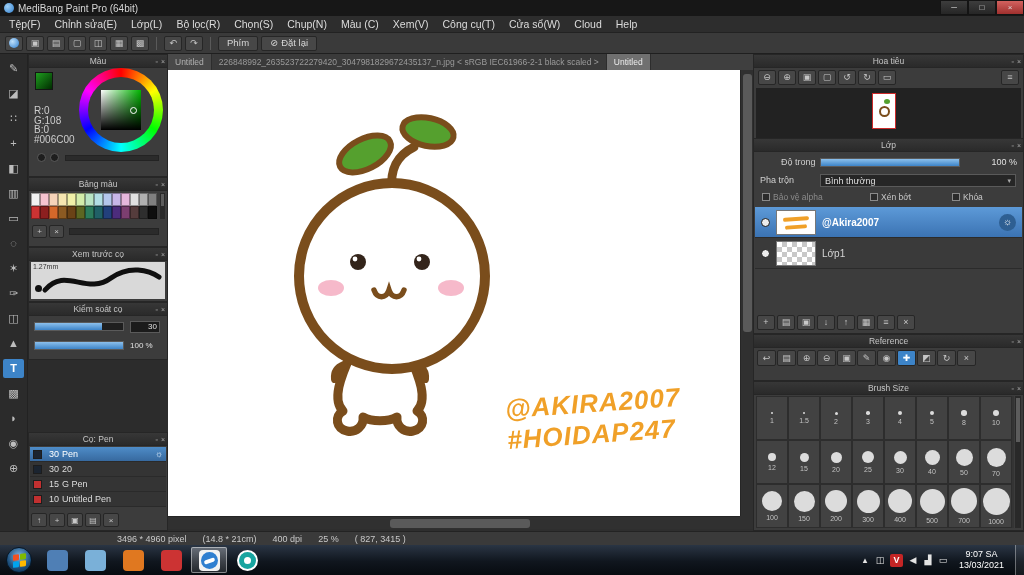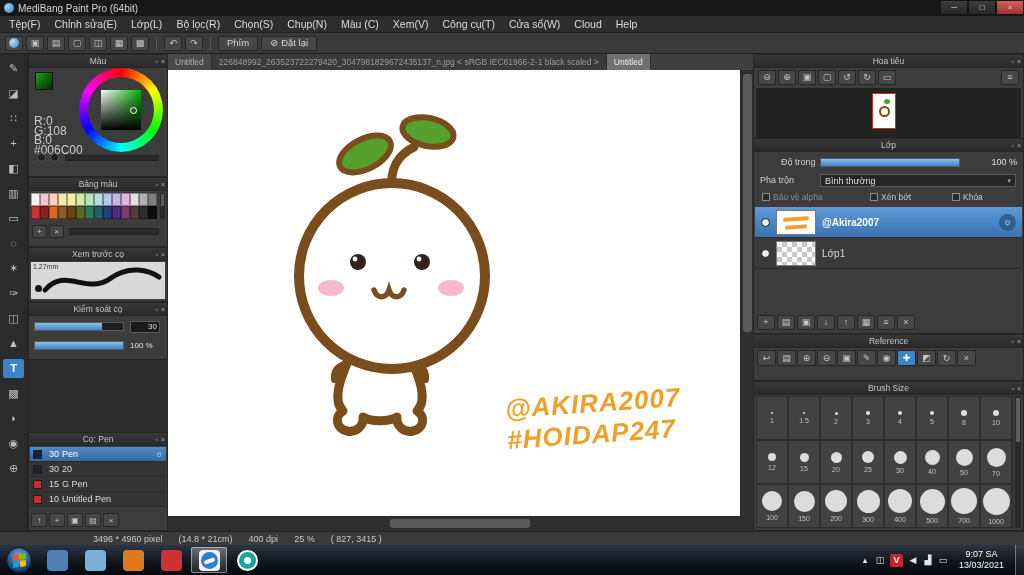--- a/index.html
+++ b/index.html
@@ -50,21 +50,21 @@
   
   #p-mau{top:0;height:123px;}
   .fg-swatch{position:absolute;left:6px;top:17px;width:18px;height:18px;border:1px solid #141414;
     background:linear-gradient(135deg,#1f9c1f,#002c00);}
   .wheel{position:absolute;left:50px;top:13px;width:84px;height:84px;border-radius:50%;
     background:conic-gradient(#ff0000,#ffff00 60deg,#00ff00 120deg,#00ffff 180deg,#0000ff 240deg,#ff00ff 300deg,#ff0000 360deg);}
   .wheel-inner{position:absolute;inset:9px;border-radius:50%;background:#3c3c3c;}
   .sv{position:absolute;left:22px;top:22px;width:40px;height:40px;background-color:#00b400;
     background-image:linear-gradient(to top,#000,rgba(0,0,0,0)),linear-gradient(to right,#fff,rgba(255,255,255,0));}
   .sv-marker{position:absolute;right:4px;top:17px;width:7px;height:7px;border:1.5px solid #fff;border-radius:50%;}
-  .rgb{position:absolute;left:5px;top:62px;font-size:12px;line-height:9.5px;color:#cdcdcd;}
+  .rgb{position:absolute;left:5px;top:51px;font-size:10px;line-height:9.5px;color:#cdcdcd;}
   .hist-dot{position:absolute;top:98px;width:9px;height:9px;border-radius:50%;background:#1e1e1e;border:1px solid #5a5a5a;}
   .mau-groove{position:absolute;left:36px;top:100px;right:8px;height:6px;background:#2b2b2b;border:1px solid #232323;}
 
   
   #p-bangmau{top:123px;height:70px;}
   .swatches{position:absolute;left:2px;top:15px;width:126px;display:grid;grid-template-columns:repeat(14,9px);grid-auto-rows:13px;}
   .sw{width:9px;height:13px;border:0.5px solid rgba(0,0,0,.35);}
   .pal-scroll{position:absolute;right:2px;top:15px;width:5px;height:26px;background:#292929;}
   .pal-thumb{position:absolute;left:1px;top:1px;width:3px;height:12px;background:#5c5c5c;}
   .pal-footer{position:absolute;left:3px;top:47px;display:flex;gap:2px;}
@@ -173,21 +173,21 @@
     grid-auto-rows:44px;background:#343434;}
   .bs-cell{border:1px solid #2d2d2d;background:#424242;display:flex;flex-direction:column;align-items:center;
     justify-content:center;gap:3px;}
   .bs-dot{border-radius:50%;background:#dcdcdc;width:4px;height:4px;}
   .bs-label{font-size:7px;color:#c2c2c2;line-height:7px;}
   .bs-scroll{position:absolute;right:2px;top:14px;width:6px;height:132px;background:#292929;}
   .bs-thumb{position:absolute;left:1px;top:2px;width:4px;height:44px;background:#5c5c5c;}
 
   
   .statusbar{position:absolute;left:0;top:531px;width:1024px;height:14px;background:#3a3a3a;border-top:1px solid #232323;
-    font-size:9px;color:#c9c9c9;display:flex;align-items:center;padding-left:93px;gap:16px;white-space:nowrap;}
+    font-size:9px;color:#c9c9c9;display:flex;align-items:center;padding-left:117px;gap:16px;white-space:nowrap;}
 
   
   .taskbar{position:absolute;left:0;top:545px;width:1024px;height:30px;
     background:linear-gradient(#2a3544,#10161e 55%,#070b10);display:flex;align-items:center;}
   .start-orb{width:26px;height:26px;margin:0 6px;border-radius:50%;position:relative;border:1px solid #061625;
     background:radial-gradient(circle at 50% 35%,#7fb8e8 0%,#1d4f7c 60%,#0a2740 100%);}
   .orb-flag{position:absolute;left:6px;top:6px;width:13px;height:13px;display:grid;
     grid-template-columns:6px 6px;grid-template-rows:6px 6px;gap:1px;transform:skewY(-8deg);}
   .orb-flag span{border-radius:1px;}
   .of1{background:#f25022;}.of2{background:#7fba00;}.of3{background:#00a4ef;}.of4{background:#ffb900;}

